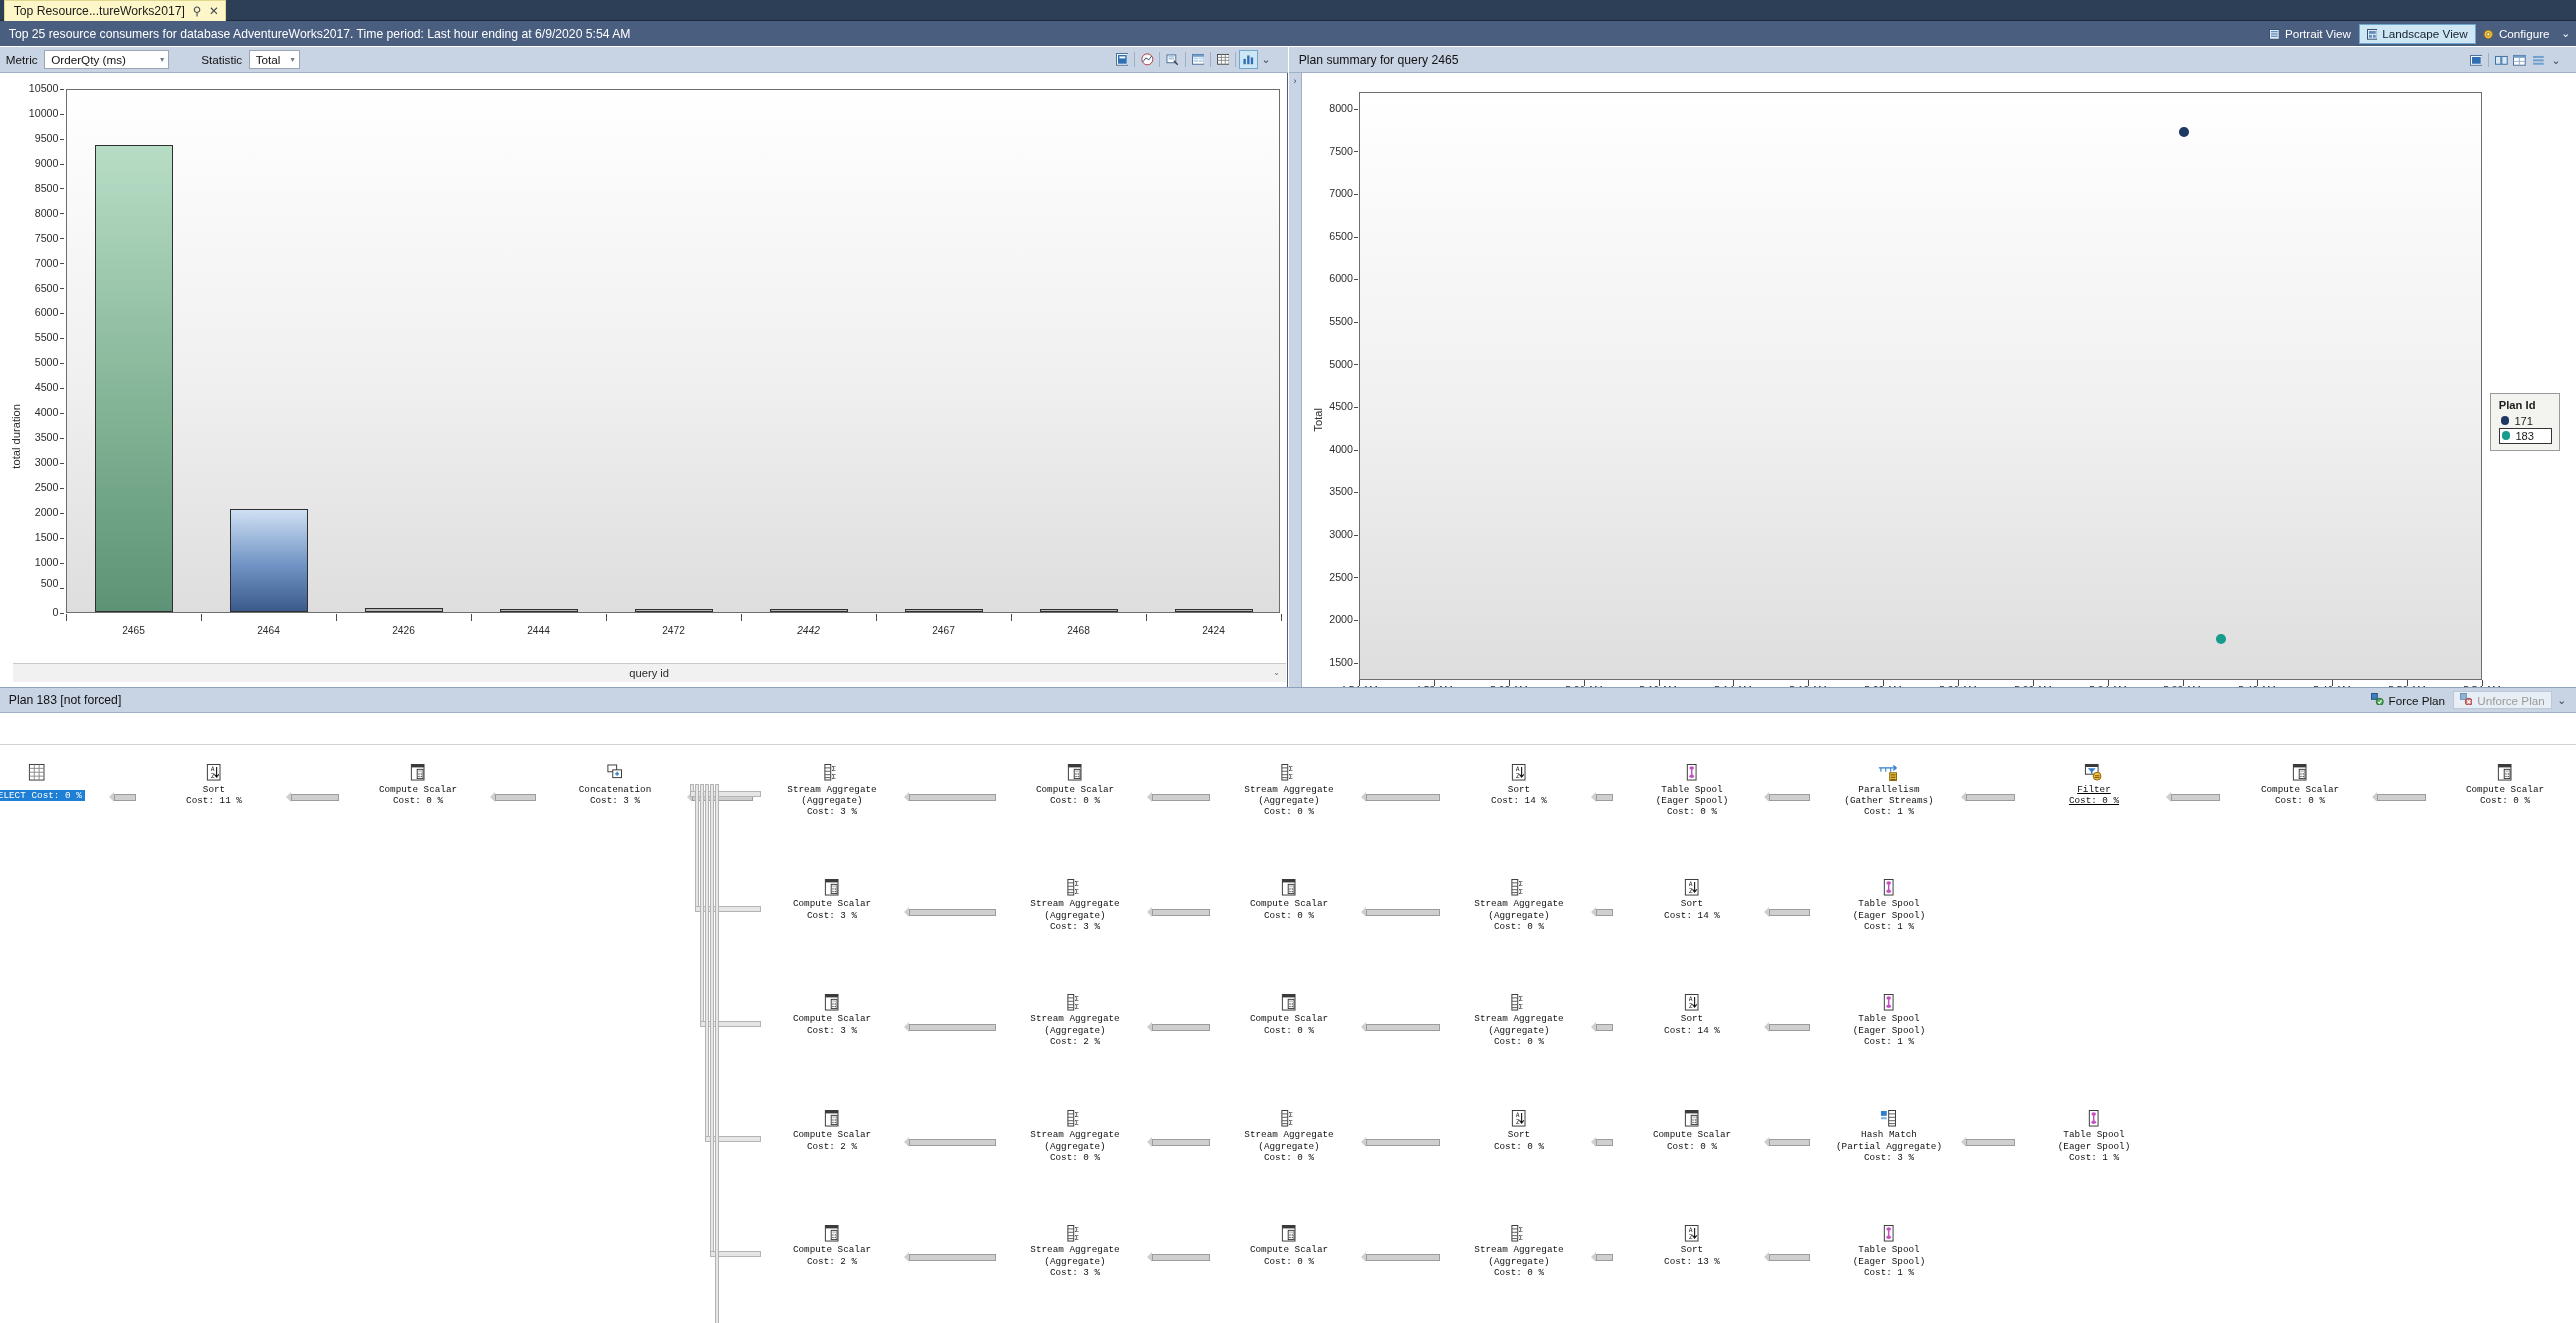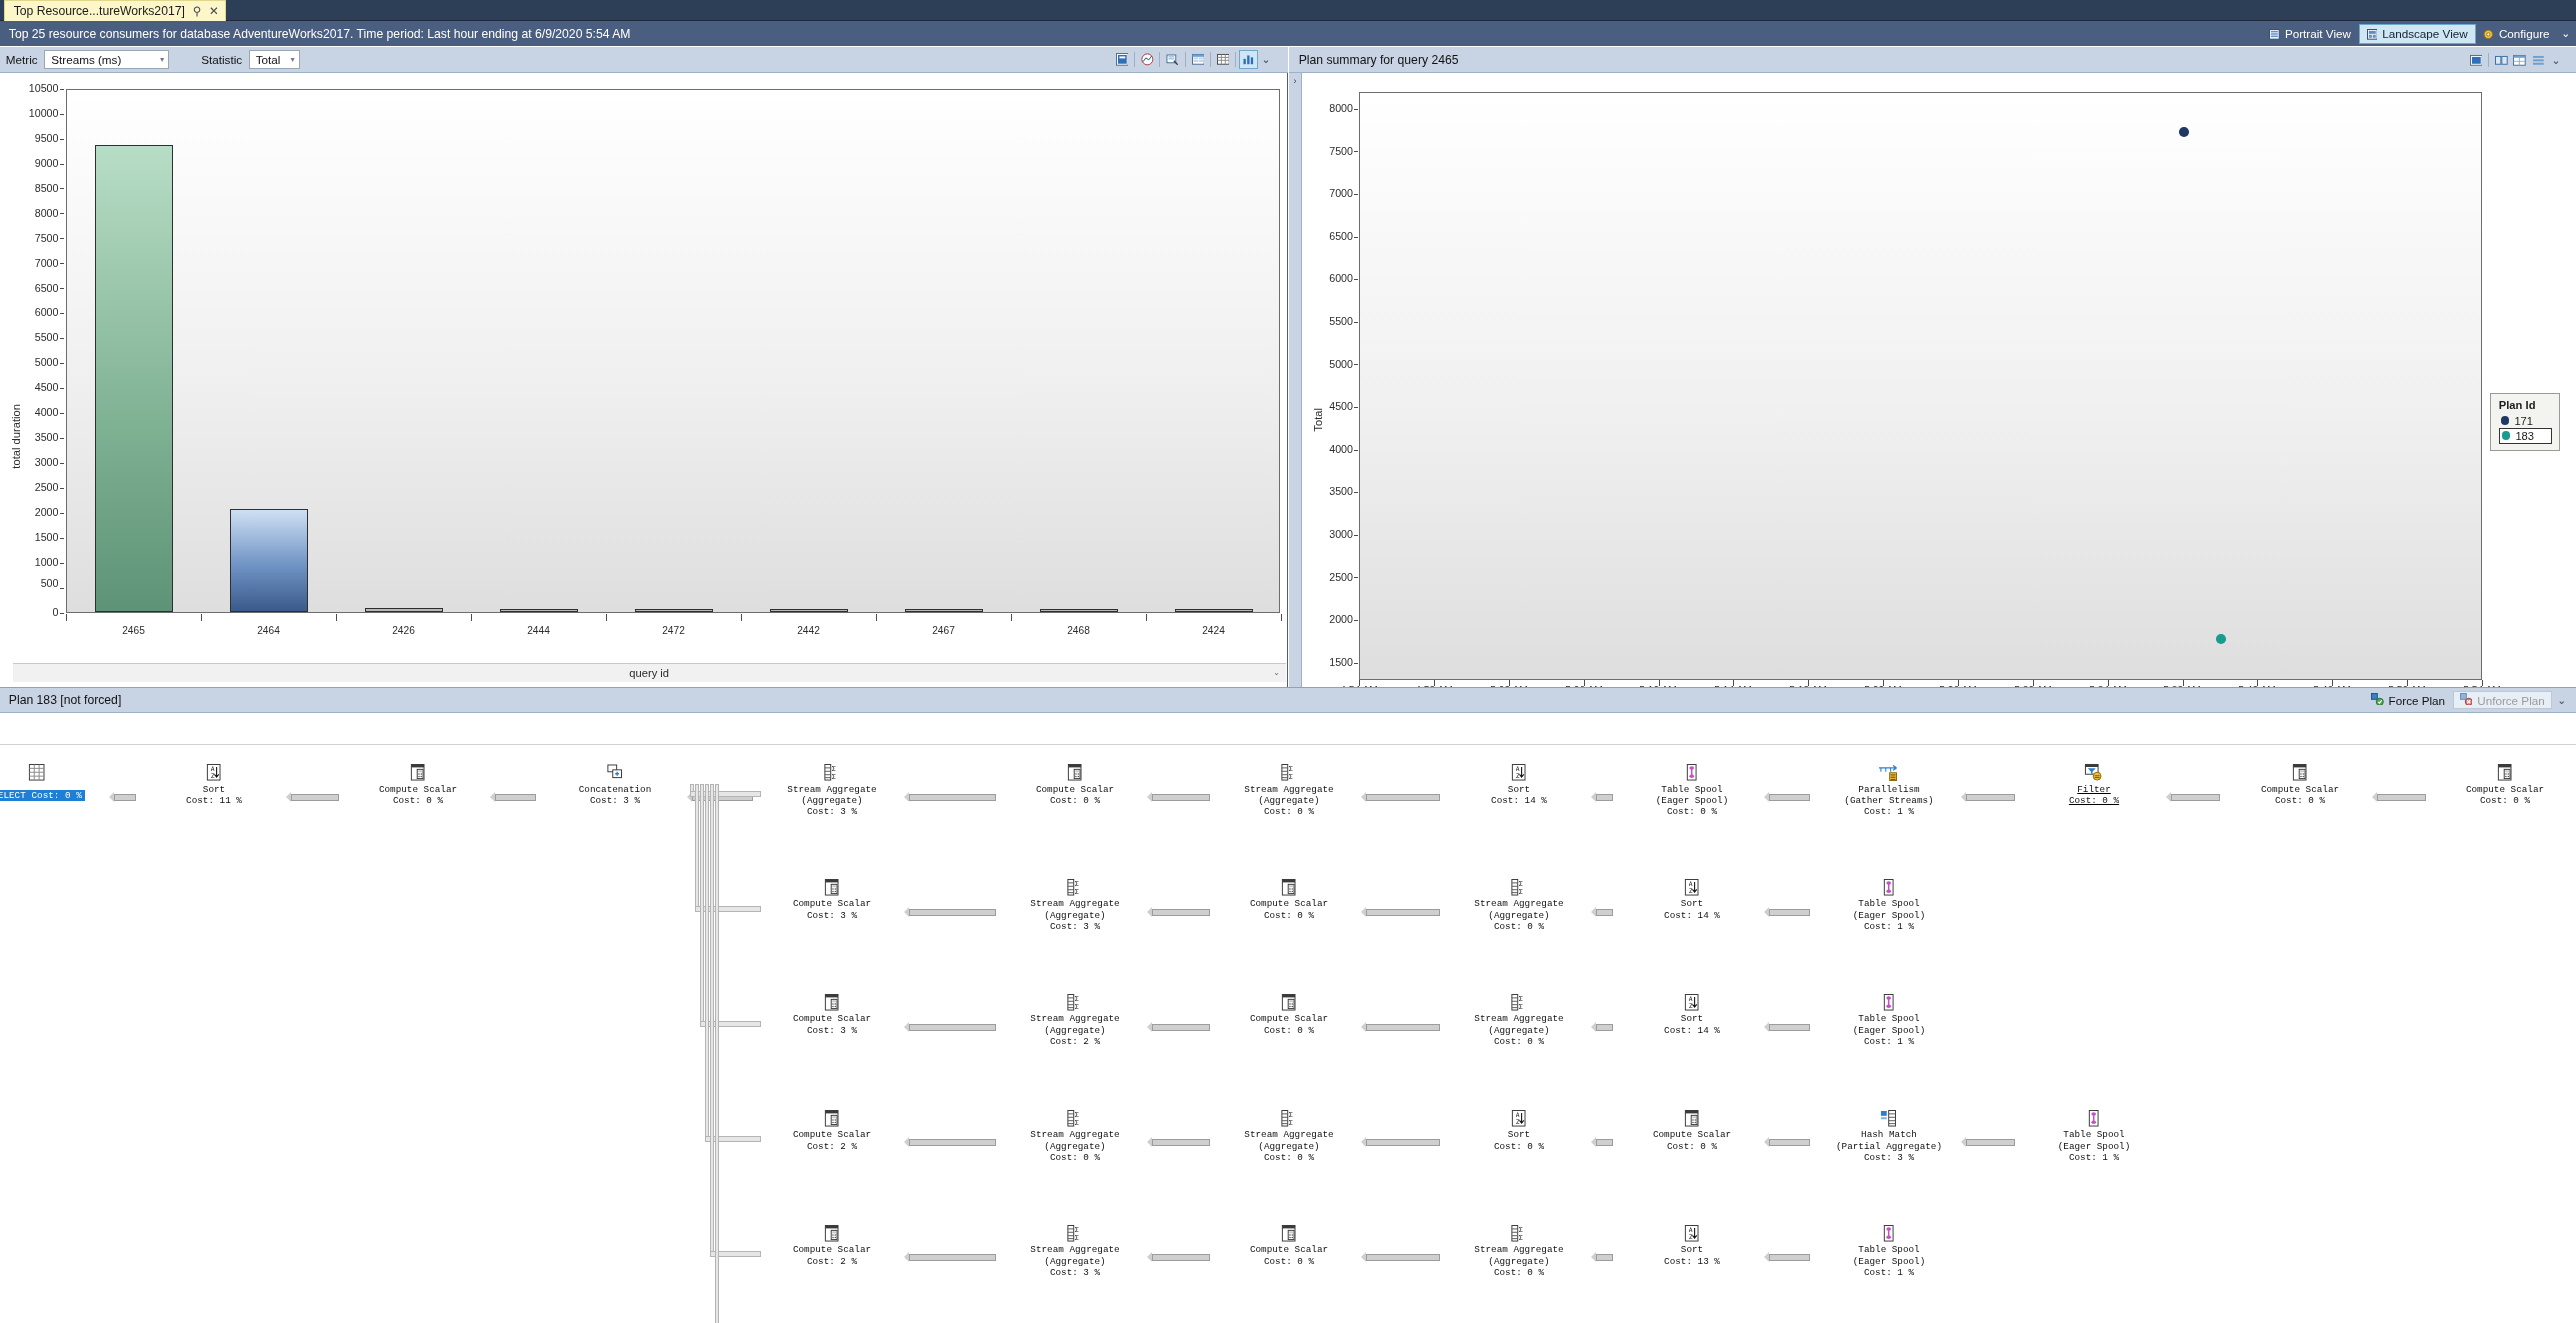--- a/index.html
+++ b/index.html
@@ -228,21 +228,21 @@
           </svg>
       </span>
       <span>Configure</span>
     </div>
     <span class="ovf">⌄</span>
   </div>
 
   <div class="metricbar">
     <span>Metric</span>
     <div class="combo" style="width:125px">
-      <span>Streams (ms)</span>
+      <span>OrderQty (ms)</span>
       <span class="caret">▼</span>
     </div>
     <span style="margin-left:25px">Statistic</span>
     <div class="combo" style="width:51px">
       <span>Total</span>
       <span class="caret">▼</span>
     </div>
 
     <div class="tb-icons">
       <div class="tbi">
@@ -380,21 +380,21 @@
         <div class="xtick" style="left: 1011px; top: 541px; height: 6.8px;"></div>
         <div class="xtick" style="left: 1146px; top: 541px; height: 6.8px;"></div>
         <div class="xtick" style="left: 1281px; top: 541px; height: 6.8px;"></div>
       </div>
     <div id="bar-x-labels">
         <div class="xlab" style="left: 66px; top: 552px; width: 135px;">2465</div>
         <div class="xlab" style="left: 201px; top: 552px; width: 135px;">2464</div>
         <div class="xlab" style="left: 336px; top: 552px; width: 135px;">2426</div>
         <div class="xlab" style="left: 471px; top: 552px; width: 135px;">2444</div>
         <div class="xlab" style="left: 606px; top: 552px; width: 135px;">2472</div>
-        <div class="xlab" style="left: 741px; top: 552px; width: 135px;">2442</div>
+        <div class="xlab" style="left: 741px; top: 552px; width: 135px; font-style: italic;">2442</div>
         <div class="xlab" style="left: 876px; top: 552px; width: 135px;">2467</div>
         <div class="xlab" style="left: 1011px; top: 552px; width: 135px;">2468</div>
         <div class="xlab" style="left: 1146px; top: 552px; width: 135px;">2424</div>
       </div>
     <div class="xaxis-footer" style="top:590px;">
       <span>query id</span>
       <span class="scroll-caret">⌄</span>
     </div>
   </div>
 

